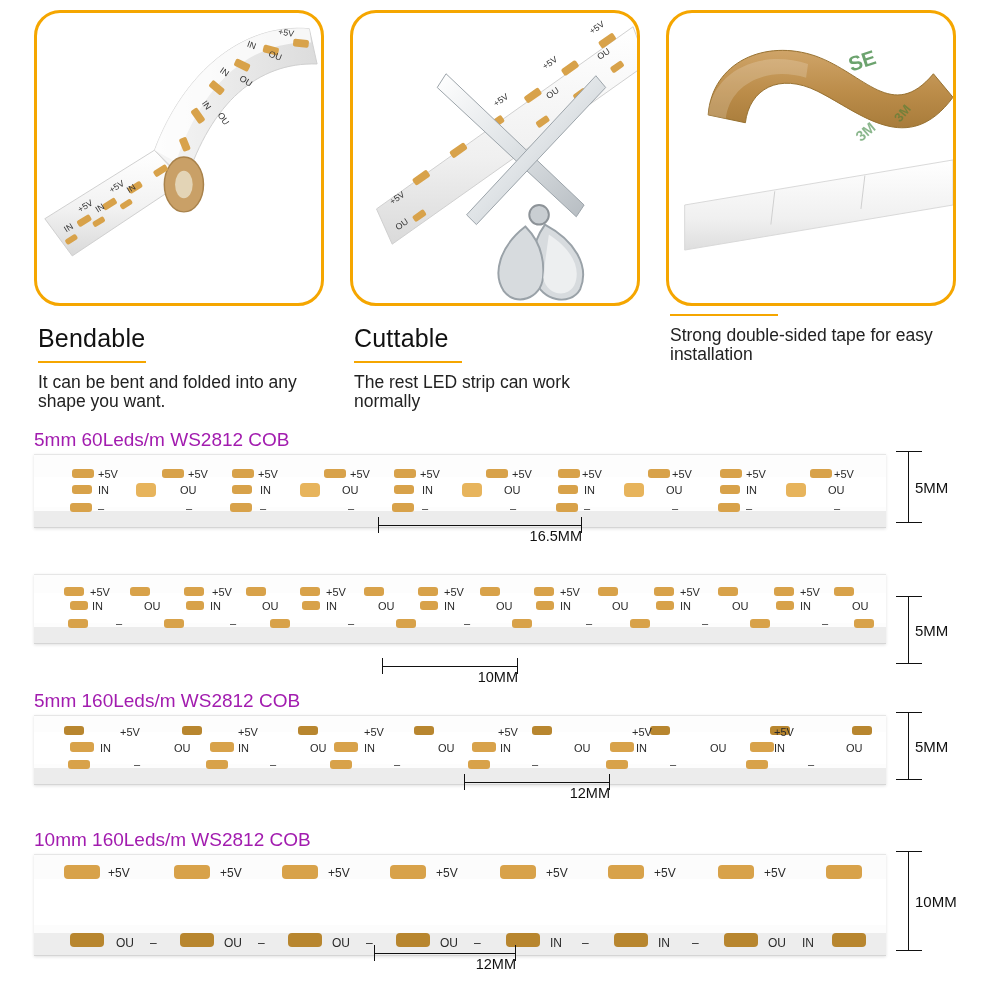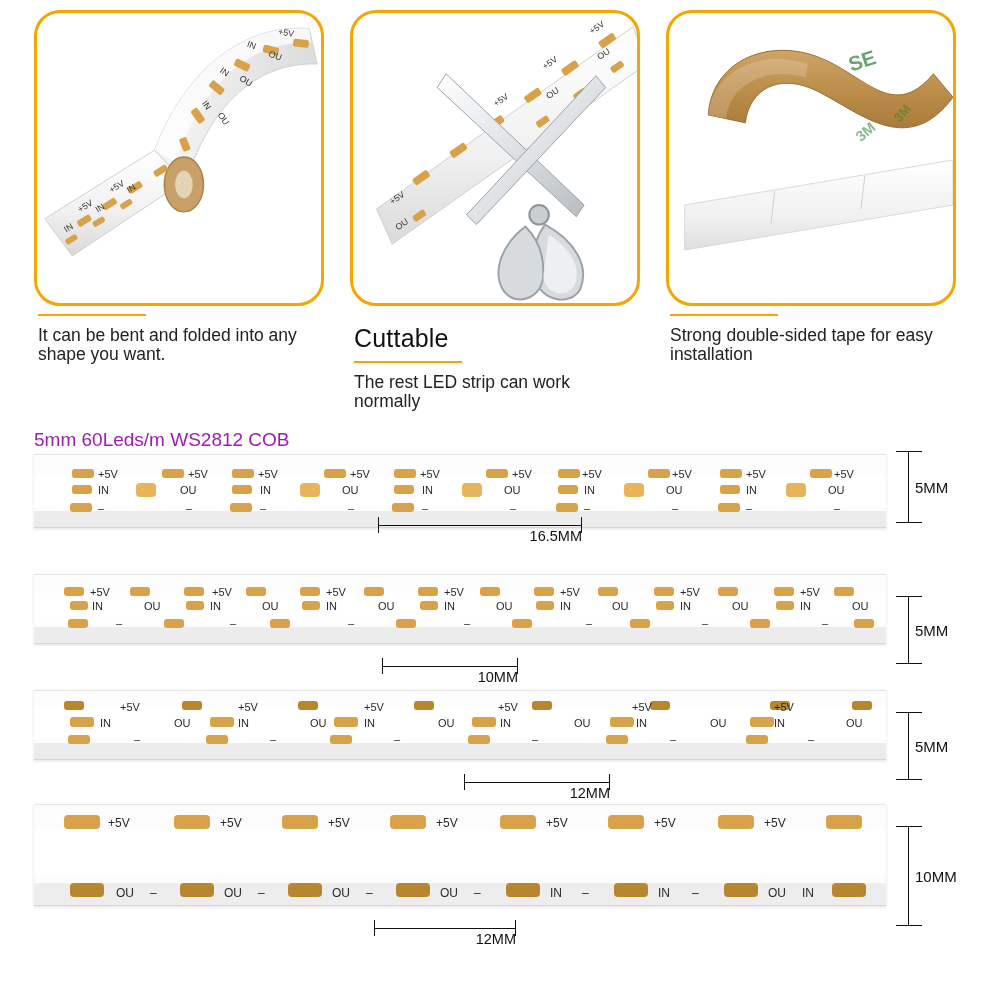--- a/index.html
+++ b/index.html
@@ -183,20 +183,21 @@
           <text x="168" y="92" transform="rotate(55 168 92)">IN</text>
           <text x="184" y="104" transform="rotate(55 184 104)">OU</text>
           <text x="44" y="204" transform="rotate(-32 44 204)">+5V</text>
           <text x="76" y="184" transform="rotate(-32 76 184)">+5V</text>
           <text x="30" y="224" transform="rotate(-32 30 224)">IN</text>
           <text x="62" y="204" transform="rotate(-32 62 204)">IN</text>
           <text x="94" y="184" transform="rotate(-32 94 184)">IN</text>
         </g>
       </svg>
     </div>
+    <div class="feature-title">Bendable</div>
     <div class="title-rule"></div>
     <div class="feature-desc">It can be bent and folded into any shape you want.</div>
   </div>
 
   <div class="feature">
     <div class="card">
       <svg viewBox="0 0 290 296" width="284" height="290">
         <defs>
           <linearGradient id="s1" x1="0" y1="0" x2="0" y2="1">
             <stop offset="0%" stop-color="#ffffff"></stop>
@@ -445,20 +446,21 @@
   </div>
   <div class="pitch" style="left:348px; width:136px; top:92px;">
     <div class="hline"></div>
       <div class="tick left"></div>
       <div class="tick right"></div>
     <div class="ptxt">10MM</div>
   </div>
 </div>
 
 <div class="spec" style="margin-top:46px;">
+  <div class="spec-label">5mm 160Leds/m WS2812 COB</div>
   <div class="strip" style="height:68px; width:852px;">
     <svg width="852" height="68" viewBox="0 0 852 68">
       <rect x="0" y="0" width="852" height="68" fill="#fdfdfd"></rect>
       <rect x="0" y="16" width="852" height="32" fill="#ffffff"></rect>
       <rect x="0" y="52" width="852" height="16" fill="#ececec"></rect>
       <g fill="#b8862f">
         <rect x="30" y="10" width="20" height="9" rx="3"></rect>
           <rect x="148" y="10" width="20" height="9" rx="3"></rect>
         <rect x="264" y="10" width="20" height="9" rx="3"></rect>
           <rect x="380" y="10" width="20" height="9" rx="3"></rect>
@@ -517,20 +519,21 @@
   </div>
   <div class="pitch" style="left:430px; width:146px; top:92px;">
     <div class="hline"></div>
       <div class="tick left"></div>
       <div class="tick right"></div>
     <div class="ptxt">12MM</div>
   </div>
 </div>
 
 <div class="spec" style="margin-top:44px;">
+  <div class="spec-label">10mm 160Leds/m WS2812 COB</div>
   <div class="strip" style="height:100px; width:852px;">
     <svg width="852" height="100" viewBox="0 0 852 100">
       <rect x="0" y="0" width="852" height="100" fill="#fcfcfc"></rect>
       <rect x="0" y="24" width="852" height="46" fill="#ffffff"></rect>
       <rect x="0" y="78" width="852" height="22" fill="#ededed"></rect>
 
       <g fill="#d8a24a">
         <rect x="30" y="10" width="36" height="14" rx="4"></rect>
           <rect x="140" y="10" width="36" height="14" rx="4"></rect>
         <rect x="248" y="10" width="36" height="14" rx="4"></rect>

